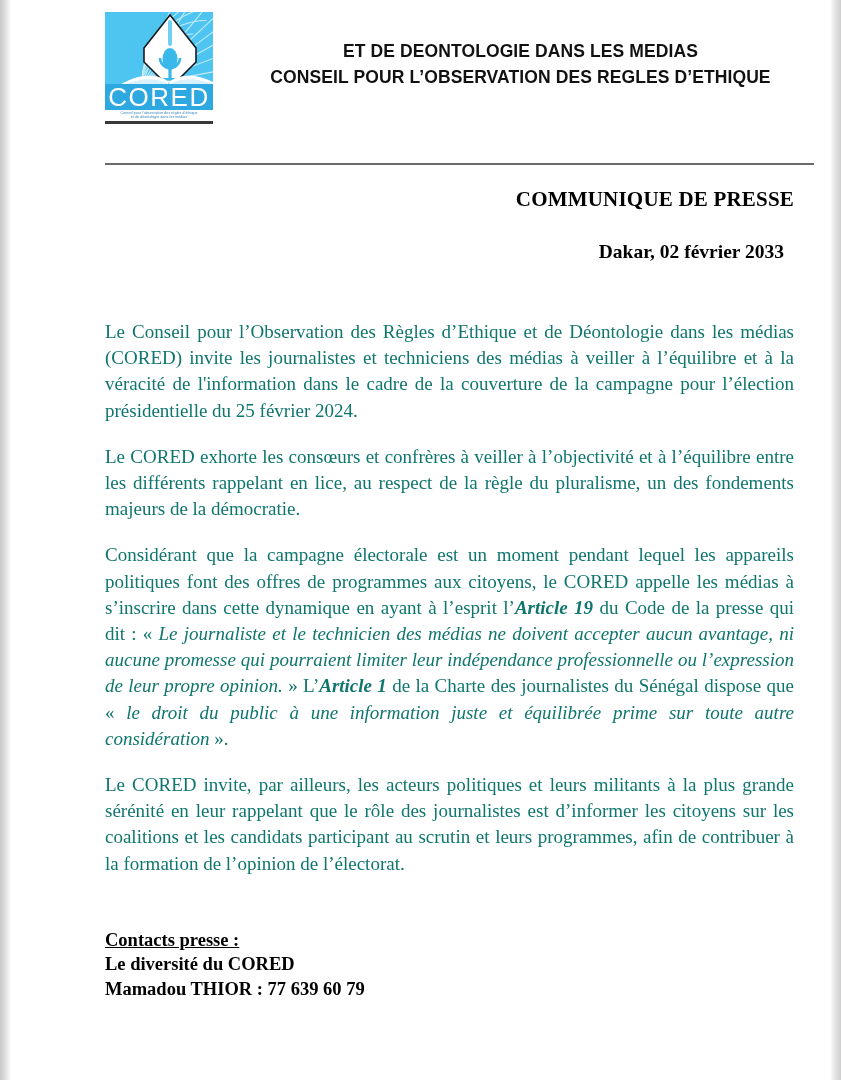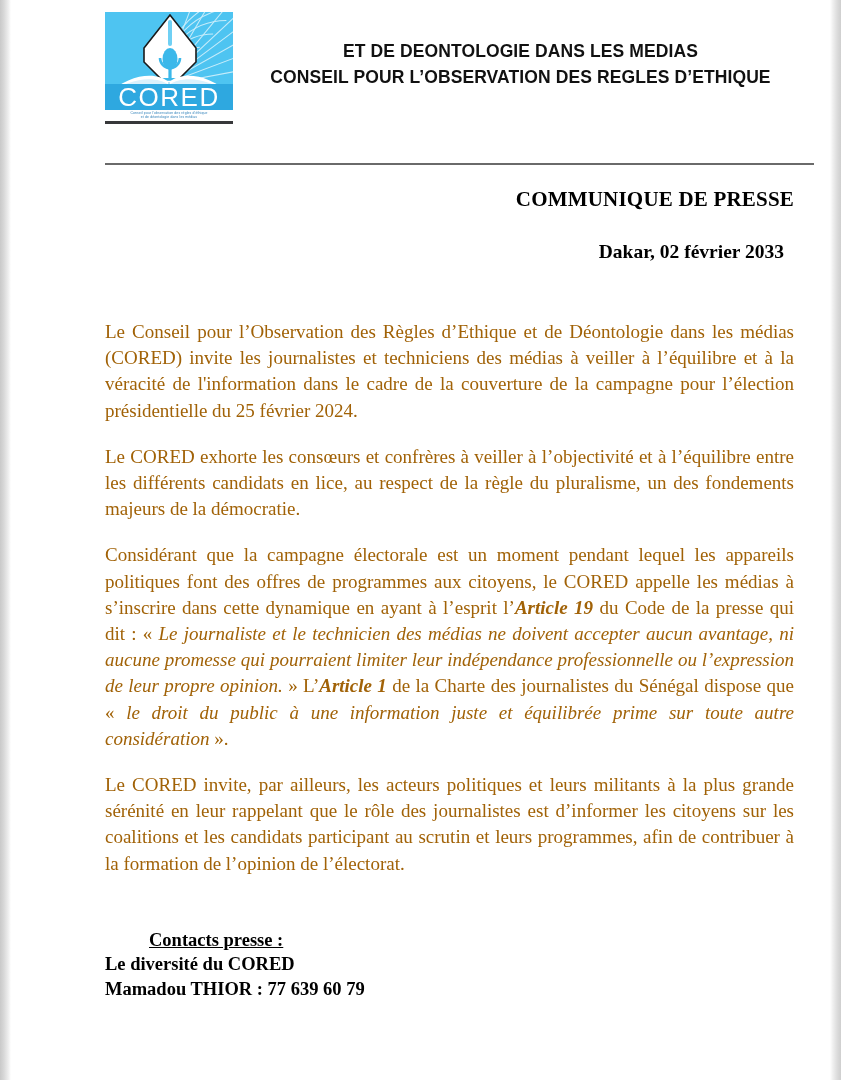--- a/index.html
+++ b/index.html
@@ -46,21 +46,21 @@
     display: flex;
     align-items: flex-start;
     padding: 12px 0 0 0;
   }
   .logo-wrap {
     width: 130px;
     margin-left: 94px;
     flex: none;
   }
   .logo {
-    width: 128px;
+    width: 108px;
     height: 112px;
     position: relative;
     overflow: hidden;
     background: #ef4444;
   }
   .logo-sky {
     position: absolute;
     left: 0; right: 0; top: 0;
     height: 74px;
     background: #4ec4f1;
@@ -162,21 +162,21 @@
     text-align: right;
     font-weight: bold;
     font-size: 19.5px;
     margin: 29px 46px 0 0;
     color: #000;
   }
 
   
   .body-copy {
     margin: 56px 36px 0 94px;
-    color: #a16207;
+    color: #0f766e;
   }
   .para {
     font-size: 19px;
     line-height: 26.2px;
     text-align: justify;
     margin: 0 0 20px 0;
   }
   .para:last-child { margin-bottom: 8px; }
   .para i { font-style: italic; }
   .para b { font-weight: bold; font-style: italic; }
@@ -184,21 +184,20 @@
   
   .contacts {
     margin: 51px 0 0 94px;
     font-weight: bold;
     font-size: 18.5px;
     line-height: 24.5px;
     color: #000;
   }
   .contacts .lead {
     text-decoration: underline;
-    margin-left: 44px;
   }
   .contacts div { white-space: pre; }
 </style>
 </head>
 <body>
 
 <div class="edge edge-left"></div>
 <div class="edge edge-right"></div>
 
 <div class="page">
@@ -265,21 +264,21 @@
   </div>
 
   <div class="rule"></div>
 
   <div class="doc-title">COMMUNIQUE DE PRESSE</div>
 
   <div class="doc-date">Dakar, 02 février 2033</div>
 
   <div class="body-copy">
     <p class="para">Le Conseil pour l’Observation des Règles d’Ethique et de Déontologie dans les médias (CORED) invite les journalistes et techniciens des médias à veiller à l’équilibre et à la véracité de l'information dans le cadre de la couverture de la campagne pour l’élection présidentielle du 25 février 2024.</p>
-    <p class="para">Le CORED exhorte les consœurs et confrères à veiller à l’objectivité et à l’équilibre entre les différents candidats en lice, au respect de la règle du pluralisme, un des fondements majeurs de la démocratie.</p>
+    <p class="para">Le CORED exhorte les consœurs et confrères à veiller à l’objectivité et à l’équilibre entre les différents rappelant en lice, au respect de la règle du pluralisme, un des fondements majeurs de la démocratie.</p>
     <p class="para"><span>Considérant que la campagne électorale est un moment pendant lequel les appareils politiques font des offres de programmes aux citoyens, le CORED appelle les médias à s’inscrire dans cette dynamique en ayant à l’esprit l’</span><b>Article 19</b><span> du Code de la presse qui dit : « </span><i>Le journaliste et le technicien des médias ne doivent accepter aucun avantage, ni aucune promesse qui pourraient limiter leur indépendance professionnelle ou l’expression de leur propre opinion.</i><span> » L’</span><b>Article 1</b><span> de la Charte des journalistes du Sénégal dispose que « </span><i>le droit du public à une information juste et équilibrée prime sur toute autre considération</i><span> ».</span></p>
     <p class="para">Le CORED invite, par ailleurs, les acteurs politiques et leurs militants à la plus grande sérénité en leur rappelant que le rôle des journalistes est d’informer les citoyens sur les coalitions et les candidats participant au scrutin et leurs programmes, afin de contribuer à la formation de l’opinion de l’électorat.</p>
   </div>
 
   <div class="contacts">
     <div><span class="lead">Contacts presse :</span></div>
     <div>Le diversité du CORED</div>
     <div>Mamadou THIOR : 77 639 60 79</div>
 
   </div>

